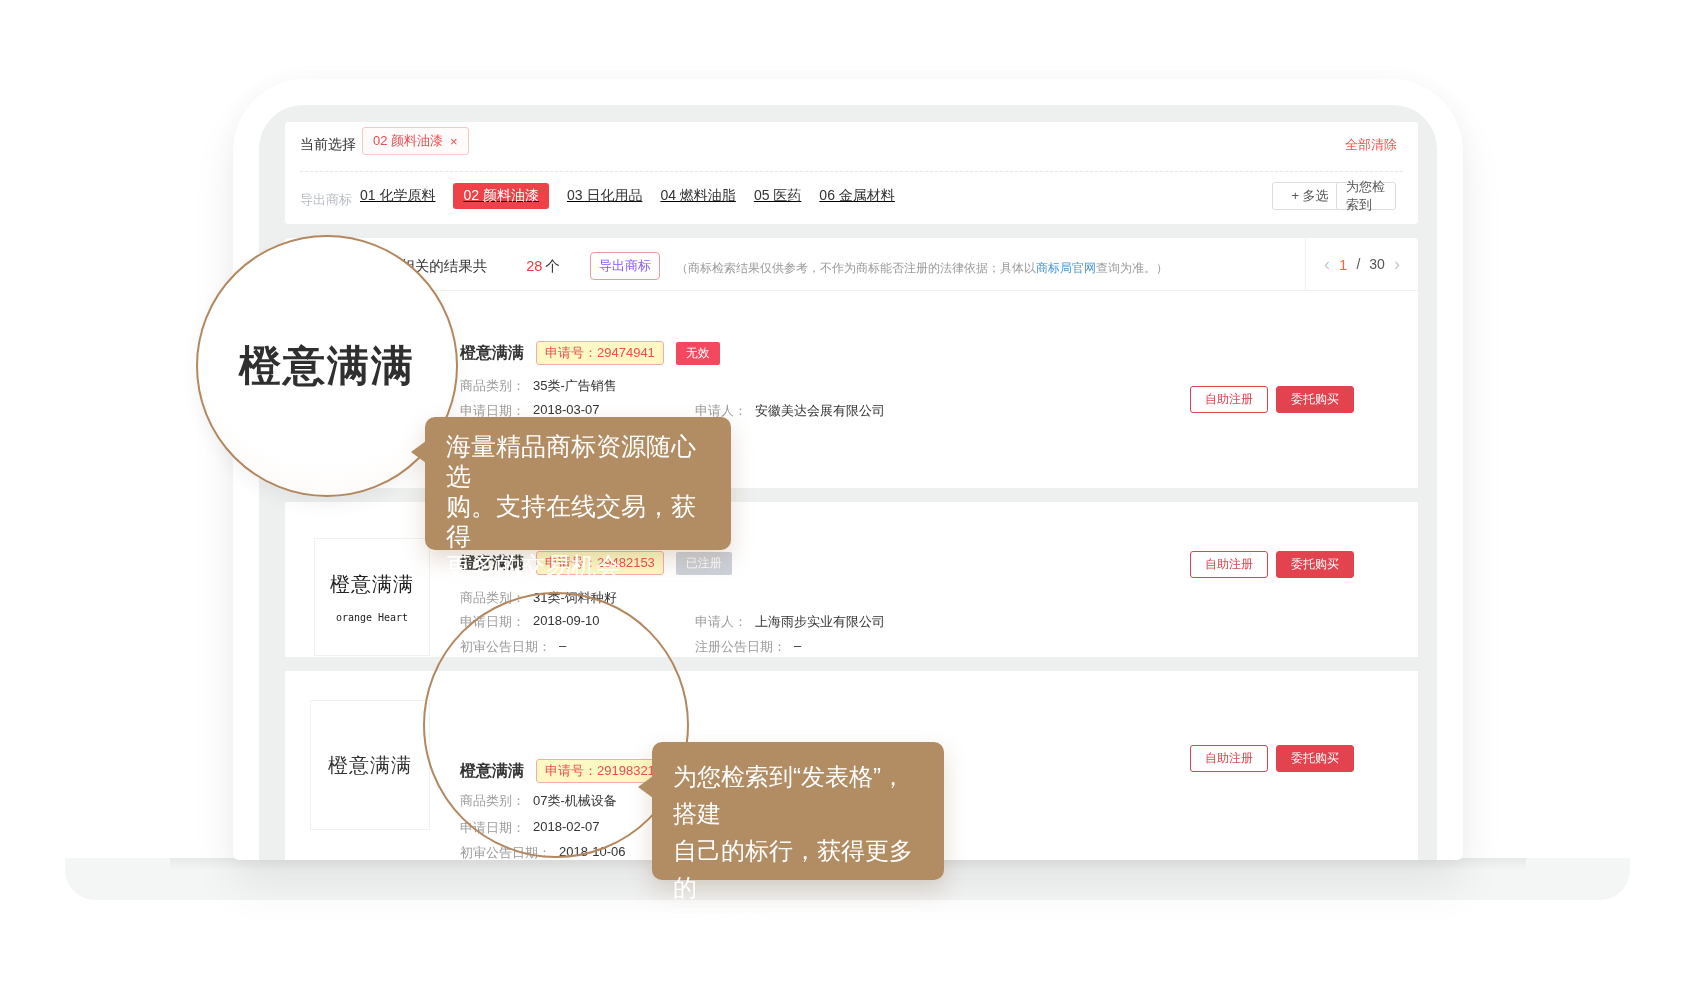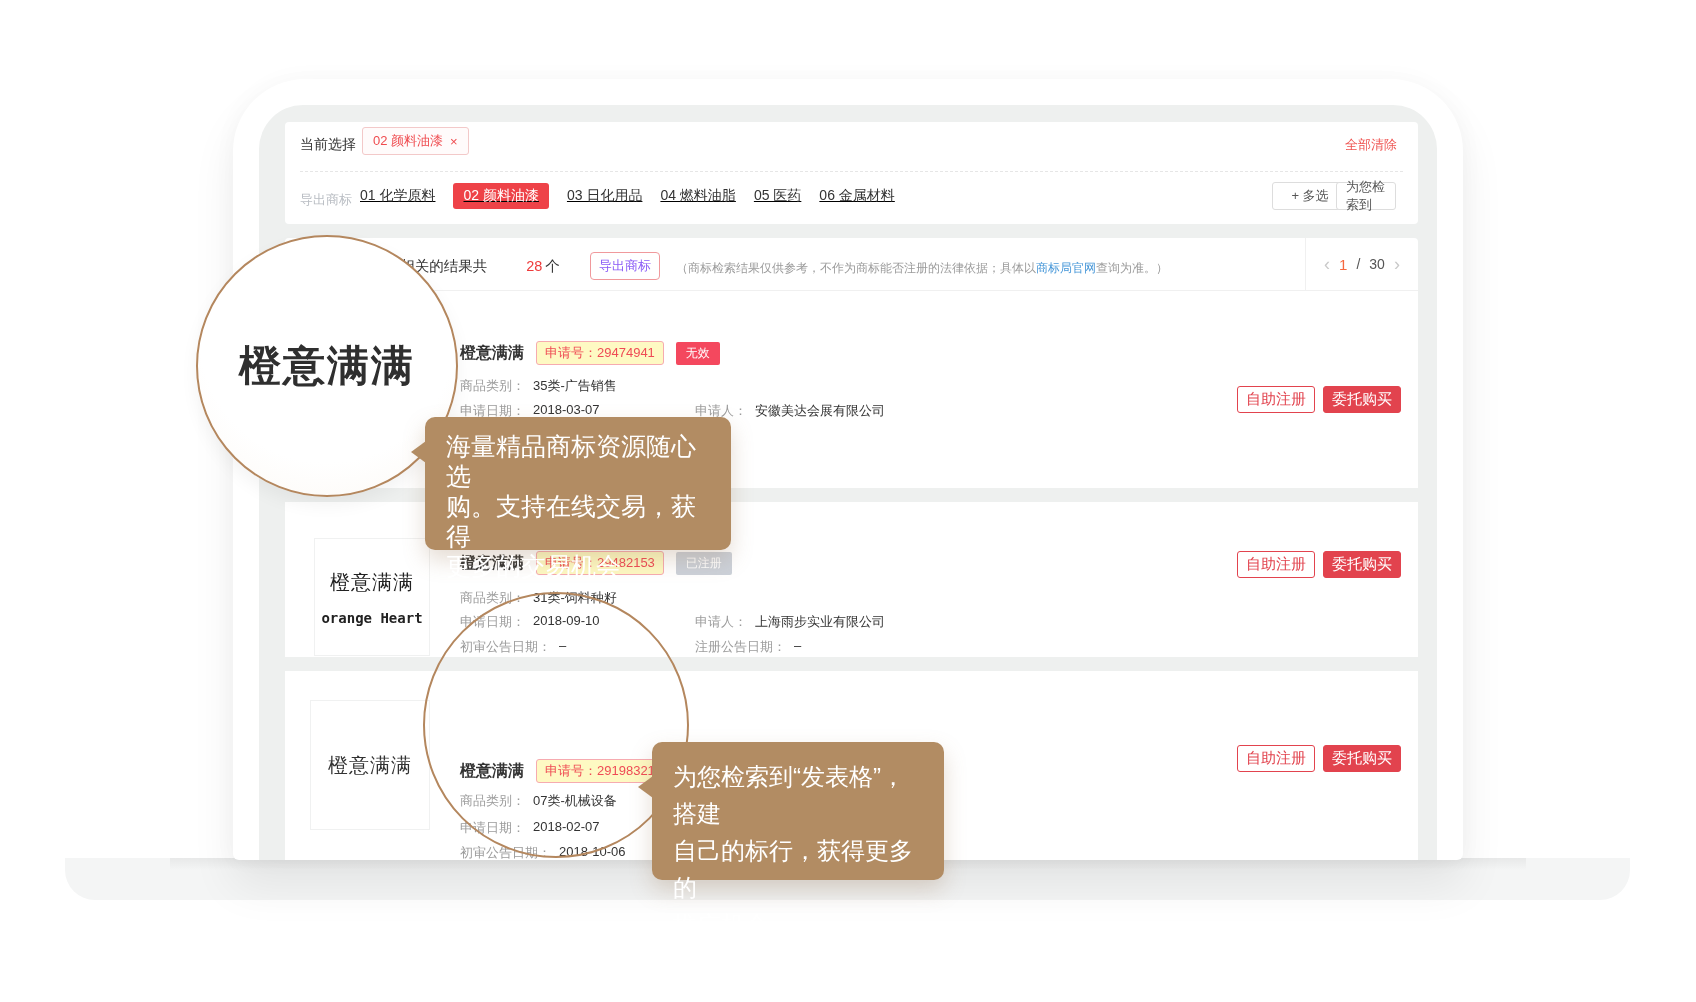--- a/index.html
+++ b/index.html
@@ -56,35 +56,35 @@
   .pager .arrow { color:#c9c9c9; font-size:18px; line-height:1; cursor:pointer; }
   .pager .cur { color:#f5683f; font-size:15px; }
   .pager .sep, .pager .tot { color:#555; font-size:14px; }
 
   
   .tile { position:absolute; background:#fff; border:1px solid #f0f1f1; display:flex; flex-direction:column;
           align-items:center; justify-content:center; }
   .tile1 { left:310px; top:298px; width:120px; height:132px; z-index:1; }
   .tile2 { left:314px; top:538px; width:116px; height:118px; z-index:2; }
   .tile2 .main { font-family:"DejaVu Serif","Liberation Serif",serif; font-size:20px; color:#222; letter-spacing:1px; }
-  .tile2 .sub { font-family:"DejaVu Sans Mono","Liberation Mono",monospace; font-size:14px; font-weight:bold; color:#222; margin-top:14px; }
+  .tile2 .sub { font-family:"DejaVu Sans Mono","Liberation Mono",monospace; font-size:10px; font-weight:normal; color:#222; margin-top:14px; }
   .tile3 { left:310px; top:700px; width:120px; height:130px; z-index:2; }
   .tile3 .main { font-size:20px; color:#333; letter-spacing:1px; }
 
   
   .trow { position:absolute; display:flex; align-items:center; gap:12px; z-index:2; }
   .trow .tname { font-size:16px; font-weight:bold; color:#333; }
   .tag-appno { padding:2px 8px; border:1px solid #f6abb0; background:#fef9c3; color:#ef4b55; font-size:13px; border-radius:3px; }
   .badge { padding:3px 10px; border-radius:2px; font-size:12px; color:#fff; }
   .badge-invalid { background:#f4485e; }
   .badge-reg { background:#ccd1d9; }
   .fline { position:absolute; display:flex; gap:8px; font-size:13px; z-index:2; white-space:nowrap; }
   .fline .fl { color:#9c9c9c; } .fline .fv { color:#333; }
-  .btn { position:absolute; width:78px; height:27px; border-radius:3px; font-size:15px;
-         display:flex; align-items:center; justify-content:center; z-index:2; cursor:pointer;margin-left:47px; }
+  .btn { position:absolute; width:78px; height:27px; border-radius:3px; font-size:12px;
+         display:flex; align-items:center; justify-content:center; z-index:2; cursor:pointer; }
   .btn-outline { background:#fff; border:1px solid #e2434e; color:#e2434e; }
   .btn-solid { background:#e2434e; border:1px solid #e2434e; color:#fff; }
 
   
   .lens { position:absolute; border:2px solid #b4875e; border-radius:50%; }
   .lens1 { left:196px; top:235px; width:262px; height:262px; z-index:7;
            background:radial-gradient(circle at 50% 38%, #ffffff 62%, #fbf7f2 100%);
            display:flex; align-items:center; justify-content:center;
            box-shadow:0 8px 18px rgba(0,0,0,0.05); }
   .lens1 .big { font-size:42px; font-weight:600; color:#2f2f2f; letter-spacing:2px; }

